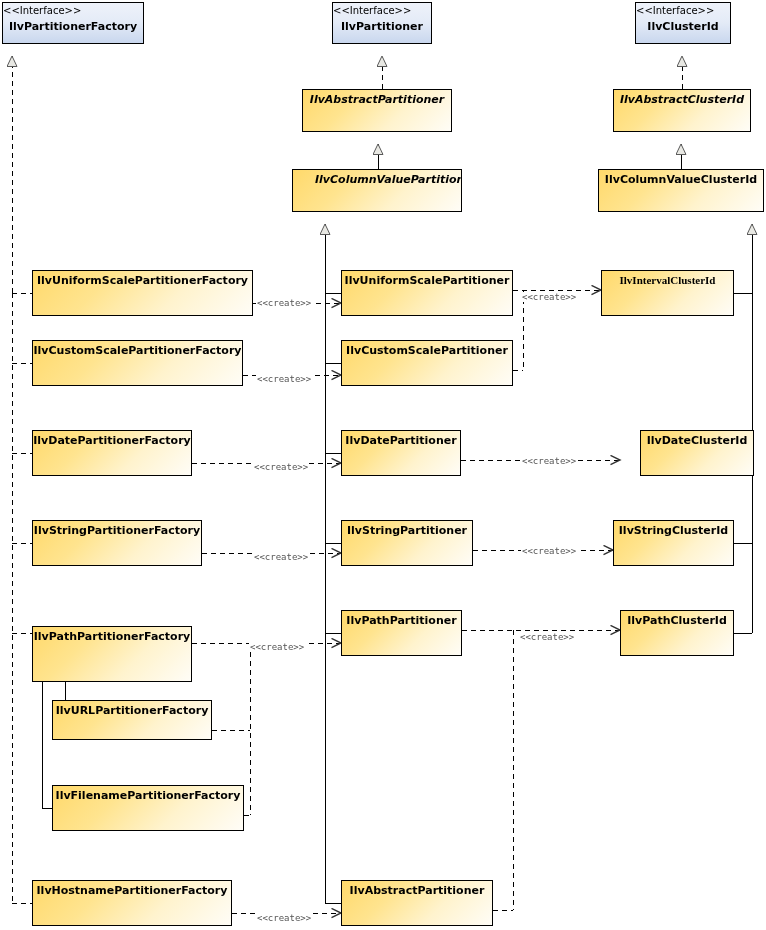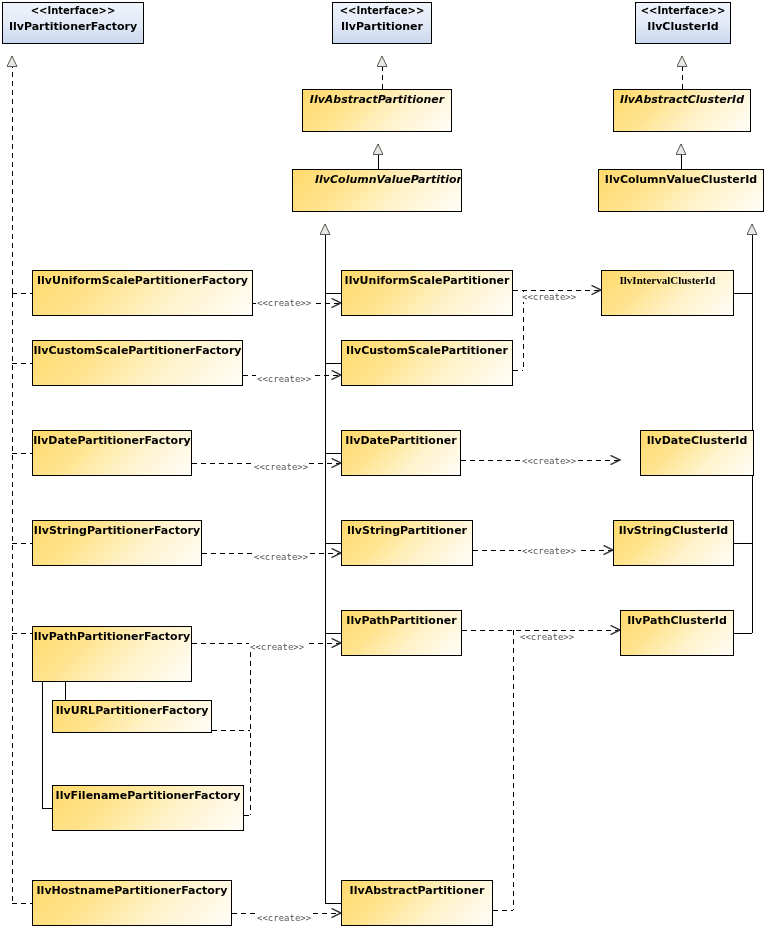--- a/index.html
+++ b/index.html
@@ -24,22 +24,22 @@
     font-weight:bold;
     font-size:11px;
     line-height:13px;
     padding-top:3px;
     color:#000000;
     white-space:nowrap;
     letter-spacing:0px;
   }
   .node .st{
     display:block;
-    text-align:center;
-    font-weight:bold;
+    text-align:left;
+    font-weight:normal;
     font-size:10px;
     line-height:12px;
     padding-top:2px;
     color:#000000;
     white-space:nowrap;
   }
   
   .cls{
     background:linear-gradient(135deg,#ffd96b 0%,#ffe48f 32%,#fff3cd 64%,#fffdf7 100%);
   }
@@ -235,21 +235,21 @@
   </div>
 
   <div class="node cls" style="left:341px;top:610px;width:121px;height:46px;">
     <span class="nm">IlvPathPartitioner</span>
   </div>
 
   <div class="node cls" style="left:620px;top:610px;width:114px;height:46px;">
     <span class="nm">IlvPathClusterId</span>
   </div>
 
-  <div class="node cls" style="left:52px;top:700px;width:160px;height:33px;">
+  <div class="node cls" style="left:52px;top:700px;width:160px;height:40px;">
     <span class="nm">IlvURLPartitionerFactory</span>
   </div>
 
   <div class="node cls" style="left:52px;top:785px;width:192px;height:46px;">
     <span class="nm">IlvFilenamePartitionerFactory</span>
   </div>
 
   <div class="node cls" style="left:32px;top:880px;width:200px;height:46px;">
     <span class="nm">IlvHostnamePartitionerFactory</span>
   </div>

